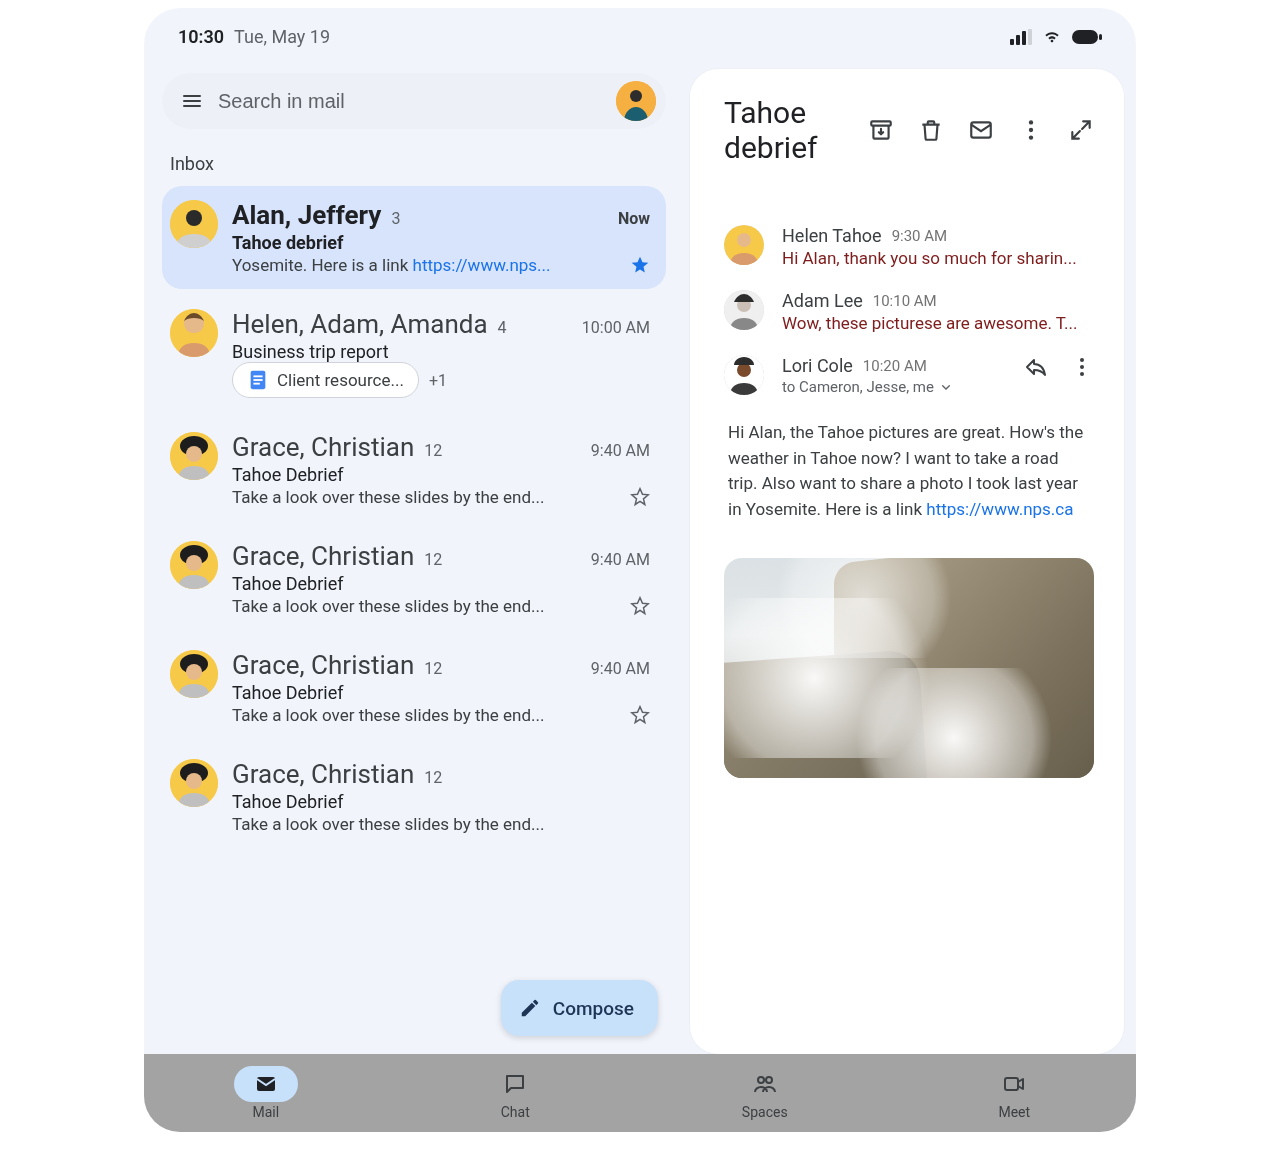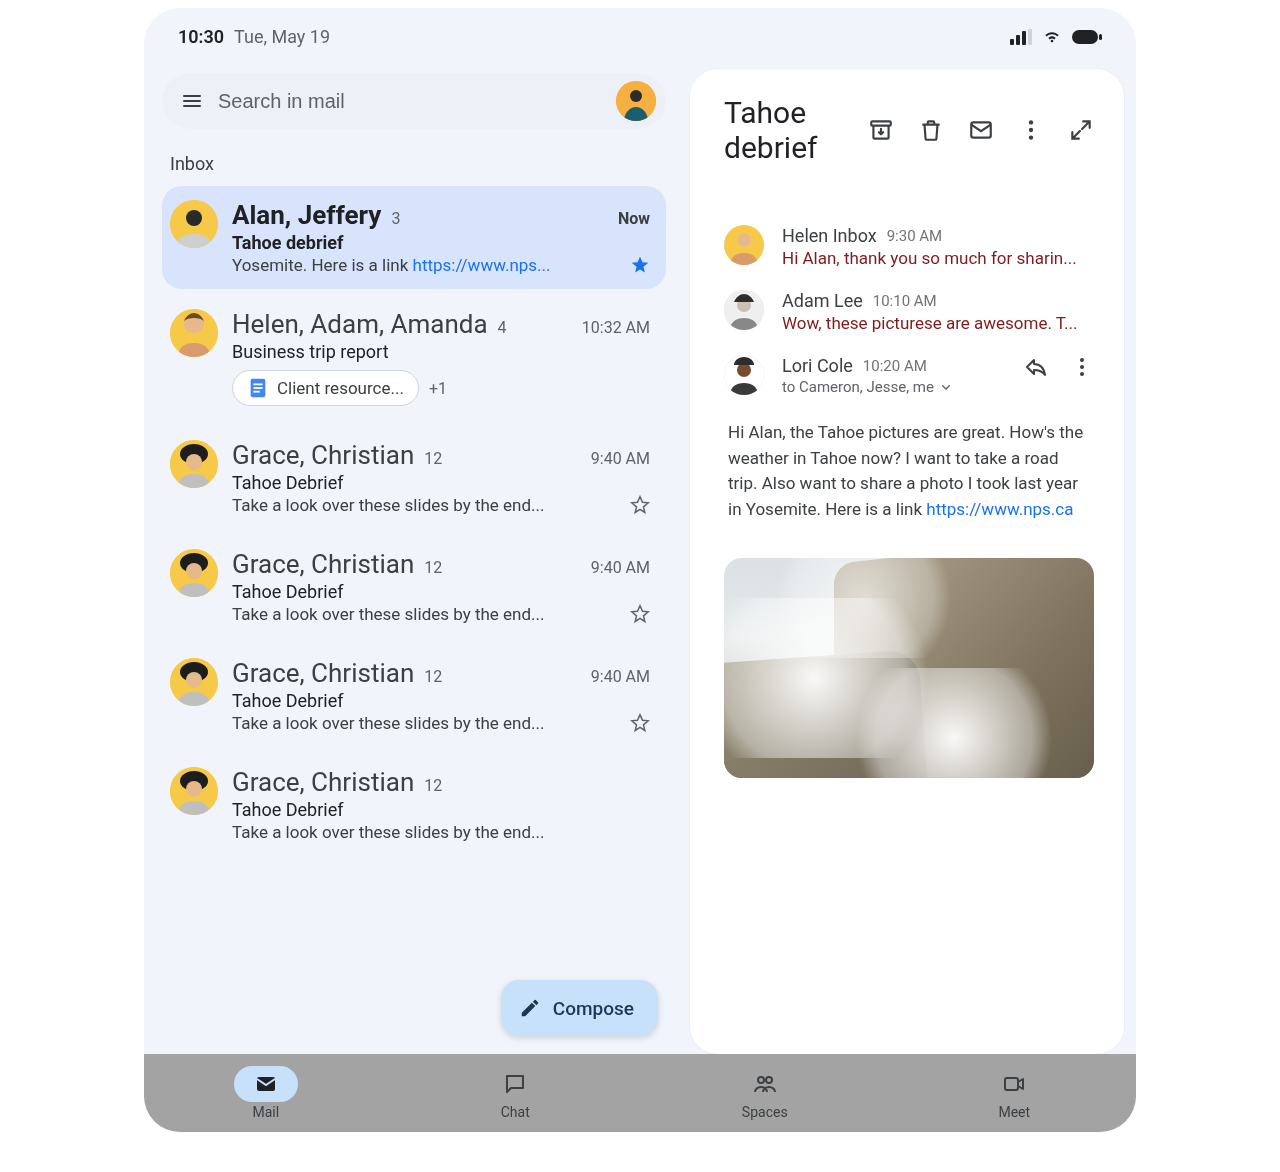--- a/index.html
+++ b/index.html
@@ -41,21 +41,21 @@
   .th-count  { font-size:16px; color:#5f6368; margin-left:6px; font-weight:400; }
   .th-time   { font-size:16px; color:#3c4043; font-weight:700; flex-shrink:0; }
   .th-time.normal { font-weight:400; color:#5f6368; }
   .th-subject { font-size:18px; font-weight:700; color:#202124; margin-top:2px; white-space:nowrap; overflow:hidden; text-overflow:ellipsis; }
   .th-subject.normal { font-weight:400; }
   .th-snippet-row { display:flex; align-items:center; justify-content:space-between; gap:10px; margin-top:2px; }
   .th-snippet { font-size:17px; color:#3c4043; white-space:nowrap; overflow:hidden; text-overflow:ellipsis; }
   .th-snippet a { color:#1a73e8; text-decoration:none; }
   .star { color:#5f6368; cursor:pointer; flex-shrink:0; }
   .star.filled { color:#1a73e8; }
-  .chip-row { display:flex; align-items:center; gap:10px; margin-top:8px; }
+  .chip-row { display:flex; align-items:center; gap:10px; }
   .chip { display:inline-flex; align-items:center; gap:8px; border:1px solid #cfd4da; background:#fff; border-radius:20px; padding:6px 14px; font-size:17px; color:#3c4043; }
   .chip .doc-icon { width:22px; height:22px; }
   .chip-more { color:#5f6368; font-size:16px; }
 
   .compose-btn { position:absolute; right:26px; bottom:18px; background:#c8e1fb; color:#1f3555; border-radius:18px; height:56px; padding:0 24px 0 18px; display:flex; align-items:center; gap:12px; font-size:19px; font-weight:500; box-shadow:0 2px 6px rgba(0,0,0,.15); cursor:pointer; }
 
   
   .right-pane { flex:1; background:#fff; border-radius:28px; margin:16px 12px 0 6px; padding:26px 30px 20px 34px; display:flex; flex-direction:column; box-shadow:0 0 0 1px rgba(0,0,0,0.02); overflow:hidden; }
   .conv-header { display:flex; align-items:center; justify-content:space-between; gap:12px; }
   .conv-title { font-size:30px; color:#202124; flex:1; }
@@ -189,21 +189,21 @@
                   <path d="M8 48c0-10 7-14 16-14s16 4 16 14" fill="#d99a6c"></path>
                   <path d="M14 12c2-5 6-8 10-8s8 3 10 8c-2-2-6-3-10-3s-8 1-10 3z" fill="#6b4b2a"></path>
                 </svg>
             </div>
             <div class="th-body">
               <div class="th-top">
                 <div>
                   <span class="th-senders normal">Helen, Adam, Amanda</span>
                   <span class="th-count">4</span>
                 </div>
-                <span class="th-time normal">10:32 AM</span>
+                <span class="th-time normal">10:00 AM</span>
               </div>
               <div class="th-subject normal">Business trip report</div>
               <div class="chip-row">
                 <span class="chip">
                   <span class="doc-icon ic">
                     <svg viewBox="0 0 24 24">
                         <rect x="4" y="2" width="16" height="20" rx="2" fill="#4285f4"></rect>
                         <rect x="7" y="7" width="10" height="2" fill="#fff"></rect>
                         <rect x="7" y="11" width="10" height="2" fill="#fff"></rect>
                         <rect x="7" y="15" width="7" height="2" fill="#fff"></rect>
@@ -381,21 +381,21 @@
           <div class="msg">
             <div class="msg-avatar">
               <svg viewBox="0 0 40 40">
                   <circle cx="20" cy="20" r="20" fill="#f7c948"></circle>
                   <circle cx="20" cy="15" r="7" fill="#e6b98a"></circle>
                   <path d="M6 40c0-8 6-12 14-12s14 4 14 12" fill="#d99a6c"></path>
                 </svg>
             </div>
             <div class="msg-body">
               <div class="msg-header">
-                <span class="msg-sender">Helen Inbox</span>
+                <span class="msg-sender">Helen Tahoe</span>
                 <span class="msg-time">9:30 AM</span>
               </div>
               <div class="msg-preview">Hi Alan, thank you so much for sharin...</div>
             </div>
           </div>
 
           <div class="msg">
             <div class="msg-avatar">
               <svg viewBox="0 0 40 40">
                   <circle cx="20" cy="20" r="20" fill="#efefef"></circle>

